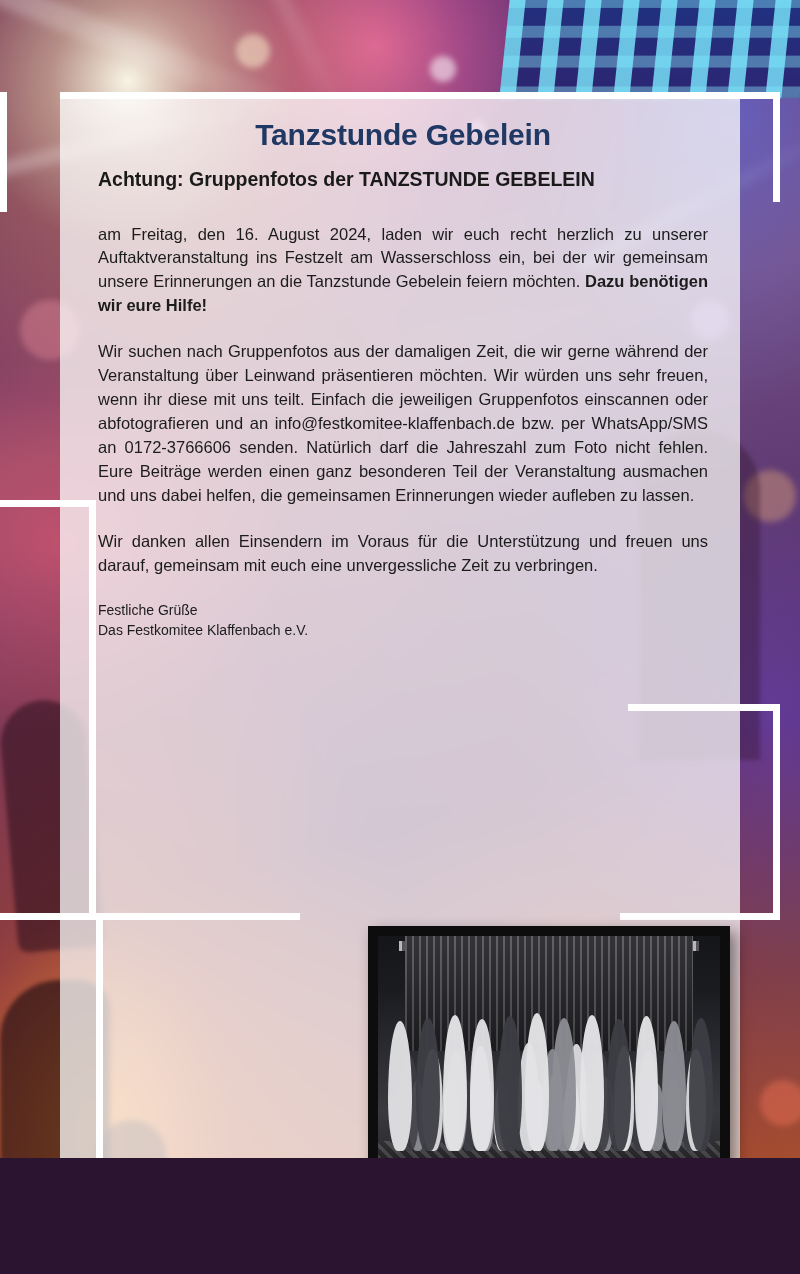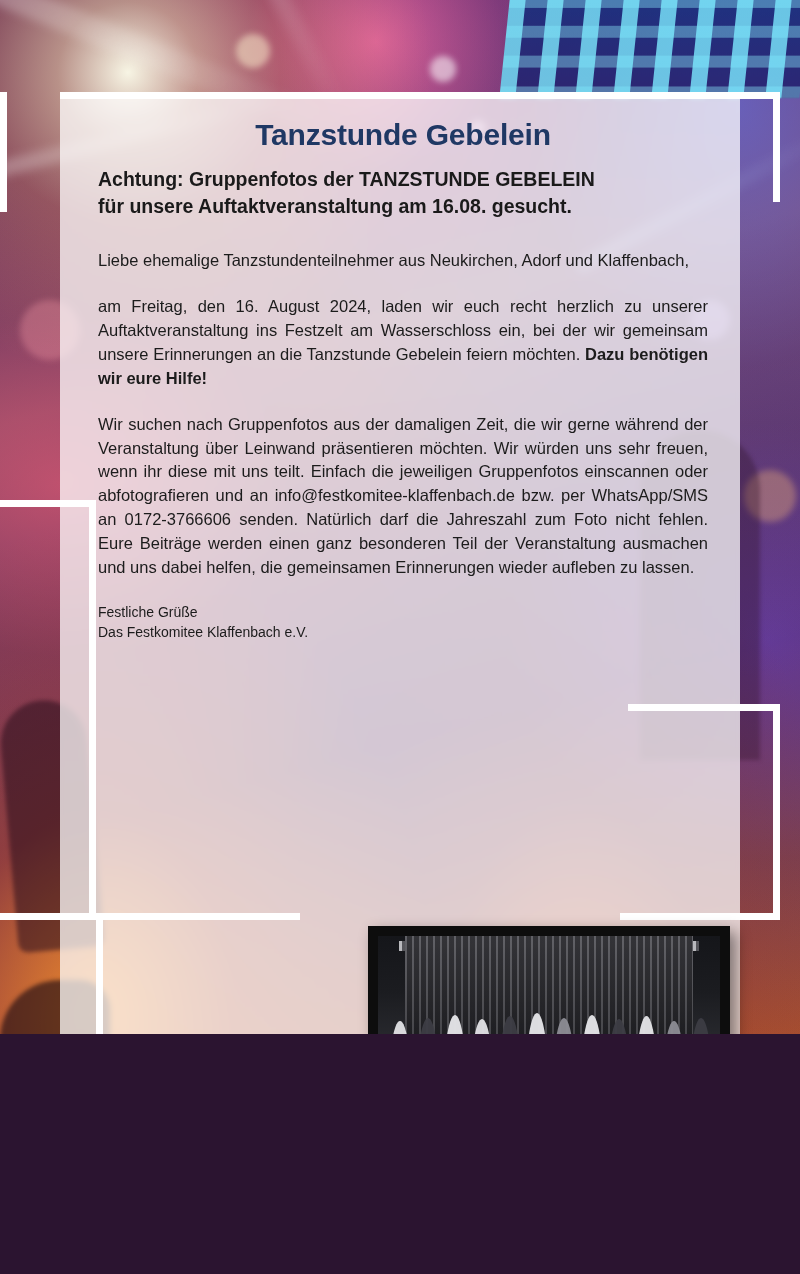--- a/index.html
+++ b/index.html
@@ -10,21 +10,21 @@
     width: 800px;
     height: 1274px;
     font-family: "Liberation Sans", sans-serif;
     background: #2b1430;
     overflow: hidden;
   }
 
   .poster {
     position: relative;
     width: 800px;
-    height: 1034px;
+    height: 1158px;
     overflow: hidden;
     background: #3a1d3f;
   }
 
   
   .bg {
     position: absolute;
     inset: 0;
     background:
       
@@ -225,29 +225,28 @@
   <div class="silhouette sil3"></div>
   <div class="silhouette sil4"></div>
 
   <div class="card">
     <div class="card-inner">
 
       <h1 class="title">Tanzstunde Gebelein</h1>
 
       <div class="subtitle">
         <span>Achtung: Gruppenfotos der TANZSTUNDE GEBELEIN</span><br>
-        <span>für unsere Auftaktveranstaltung am 16.08. gesucht.</span>
       </div>
 
-      <p class="body nojust">Liebe ehemalige Tanzstundenteilnehmer aus Neukirchen, Adorf und Klaffenbach,</p>
 
       <p class="body"><span>am Freitag, den 16. August 2024, laden wir euch recht herzlich zu unserer Auftaktveranstaltung ins Festzelt am Wasserschloss ein, bei der wir gemeinsam unsere Erinnerungen an die Tanzstunde Gebelein feiern möchten. </span><b>Dazu benötigen wir eure Hilfe!</b></p>
 
       <p class="body">Wir suchen nach Gruppenfotos aus der damaligen Zeit, die wir gerne während der Veranstaltung über Leinwand präsentieren möchten. Wir würden uns sehr freuen, wenn ihr diese mit uns teilt. Einfach die jeweiligen Gruppenfotos einscannen oder abfotografieren und an info@festkomitee-klaffenbach.de bzw. per WhatsApp/SMS an 0172-3766606 senden. Natürlich darf die Jahreszahl zum Foto nicht fehlen. Eure Beiträge werden einen ganz besonderen Teil der Veranstaltung ausmachen und uns dabei helfen, die gemeinsamen Erinnerungen wieder aufleben zu lassen.</p>
 
+      <p class="body">Wir danken allen Einsendern im Voraus für die Unterstützung und freuen uns darauf, gemeinsam mit euch eine unvergessliche Zeit zu verbringen.</p>
 
       <p class="signature">
         <span>Festliche Grüße</span><br>
         <span>Das Festkomitee Klaffenbach e.V.</span>
       </p>
 
     </div>
   </div>
 
   <div class="frame f-top"></div>

